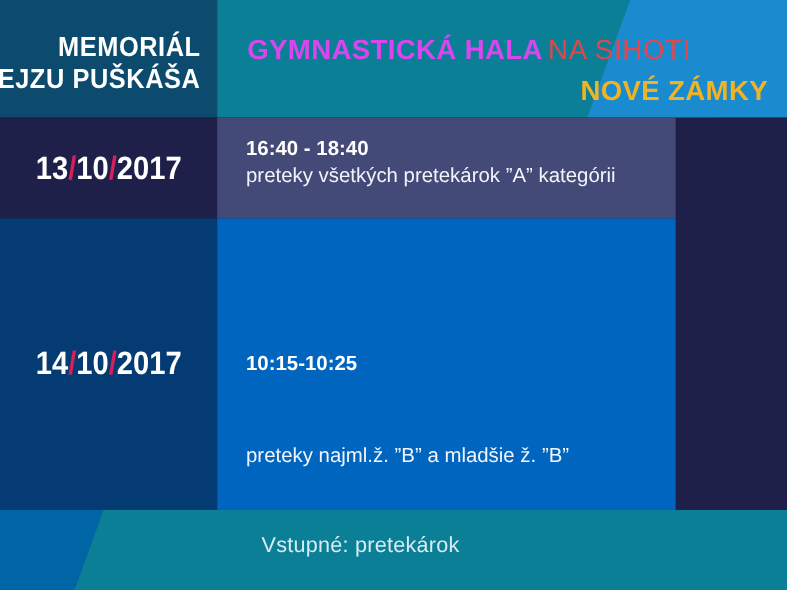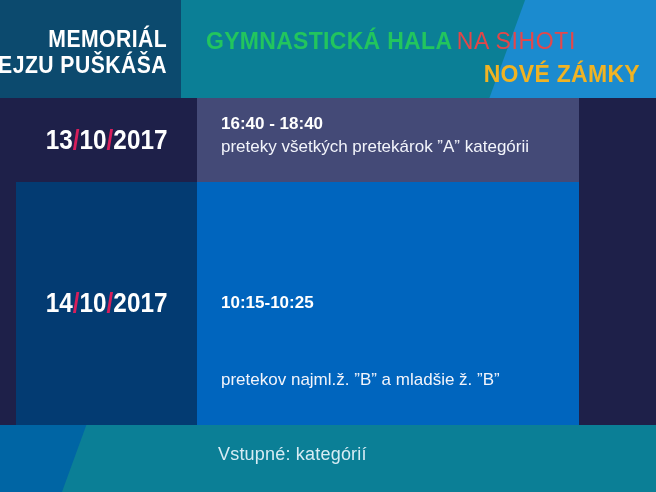--- a/index.html
+++ b/index.html
@@ -62,21 +62,21 @@
     position:absolute; right:14px; top:53px;
     font-size:23px; line-height:25px;
   }
   .hdr-text {
     position:absolute; left:206px; top:26px; width:460px;
     z-index:5;
     line-height:30px;
   }
   .venue-line1 { white-space:nowrap; }
   .venue-strong {
-    color:#22c55e;
+    color:#d946ef;
     font-size:23px; font-weight:bold; letter-spacing:0.3px;margin-top:40px;
   }
   .venue-light {
     color:#ef4444;
     font-size:23px; font-weight:normal; letter-spacing:0.6px;
     opacity:0.95;
   }
   .venue-line2 {
     text-align:right;
     padding-right:26px;
@@ -85,21 +85,20 @@
     white-space:nowrap;
   }
 
   
   .schedule {
     position:absolute; left:0; top:98px; width:656px; height:327px;
   }
   .row {
     position:absolute; left:0; width:563px;
     display:flex;
-    margin-left:16px;
   }
   .row-a { top:0; height:84px; }
   .row-b { top:84px; height:243px;text-align:center; }
 
   .date-cell {
     width:181px; flex:0 0 181px;
     display:flex; align-items:center; justify-content:center;
     position:relative;
   }
   .row-a .date-cell { background:#1e2049; }
@@ -195,26 +194,26 @@
 
     <div class="row row-b">
       <div class="date-cell">
         <div class="date-text"><span>14</span><span class="slash">/</span><span>10</span><span class="slash">/</span><span>2017</span></div>
       </div>
       <div class="events-cell">
         <div class="event ev2">
           <div class="ev-time">10:15-10:25</div>
         </div>
         <div class="event ev3">
-          <div class="ev-desc">pretekov najml.ž. ”B” a mladšie ž. ”B”</div>
+          <div class="ev-desc">preteky najml.ž. ”B” a mladšie ž. ”B”</div>
         </div>
 
       </div>
     </div>
 
   </div>
 
   <div class="footer">
     <div class="footer-wedge"></div>
-    <div class="footer-text">Vstupné: kategórií</div>
+    <div class="footer-text">Vstupné: pretekárok</div>
   </div>
 
 </div>
 
 </body></html>

